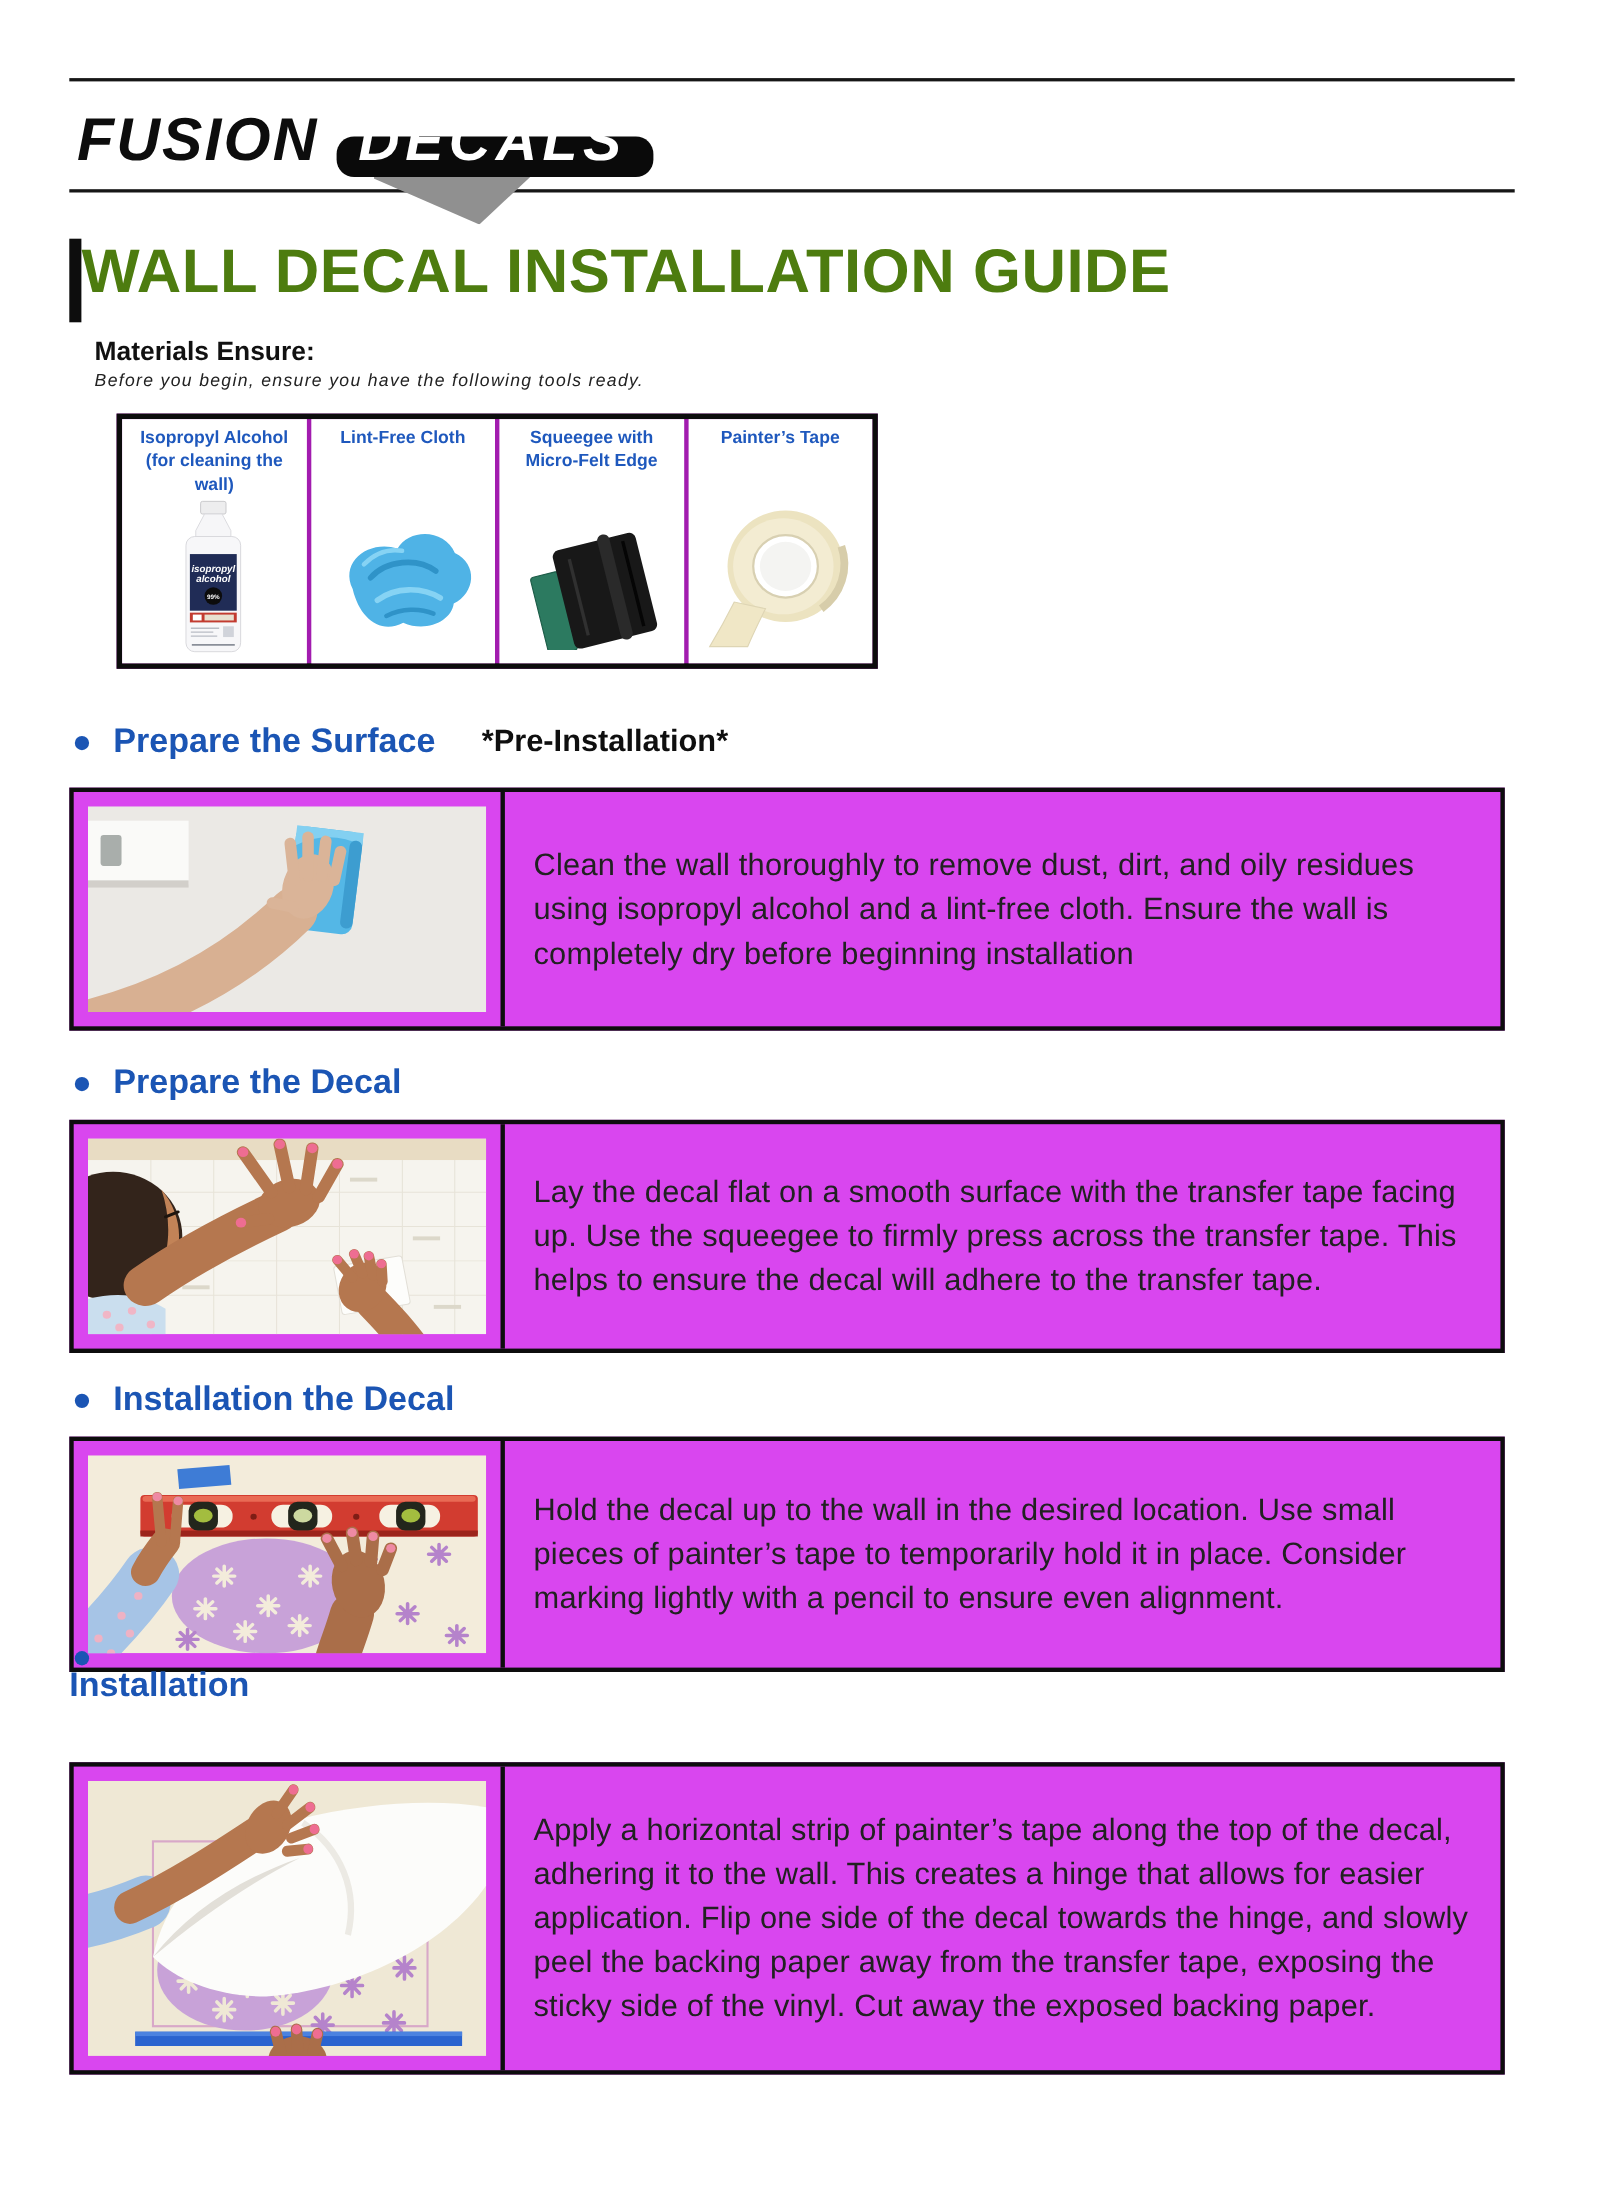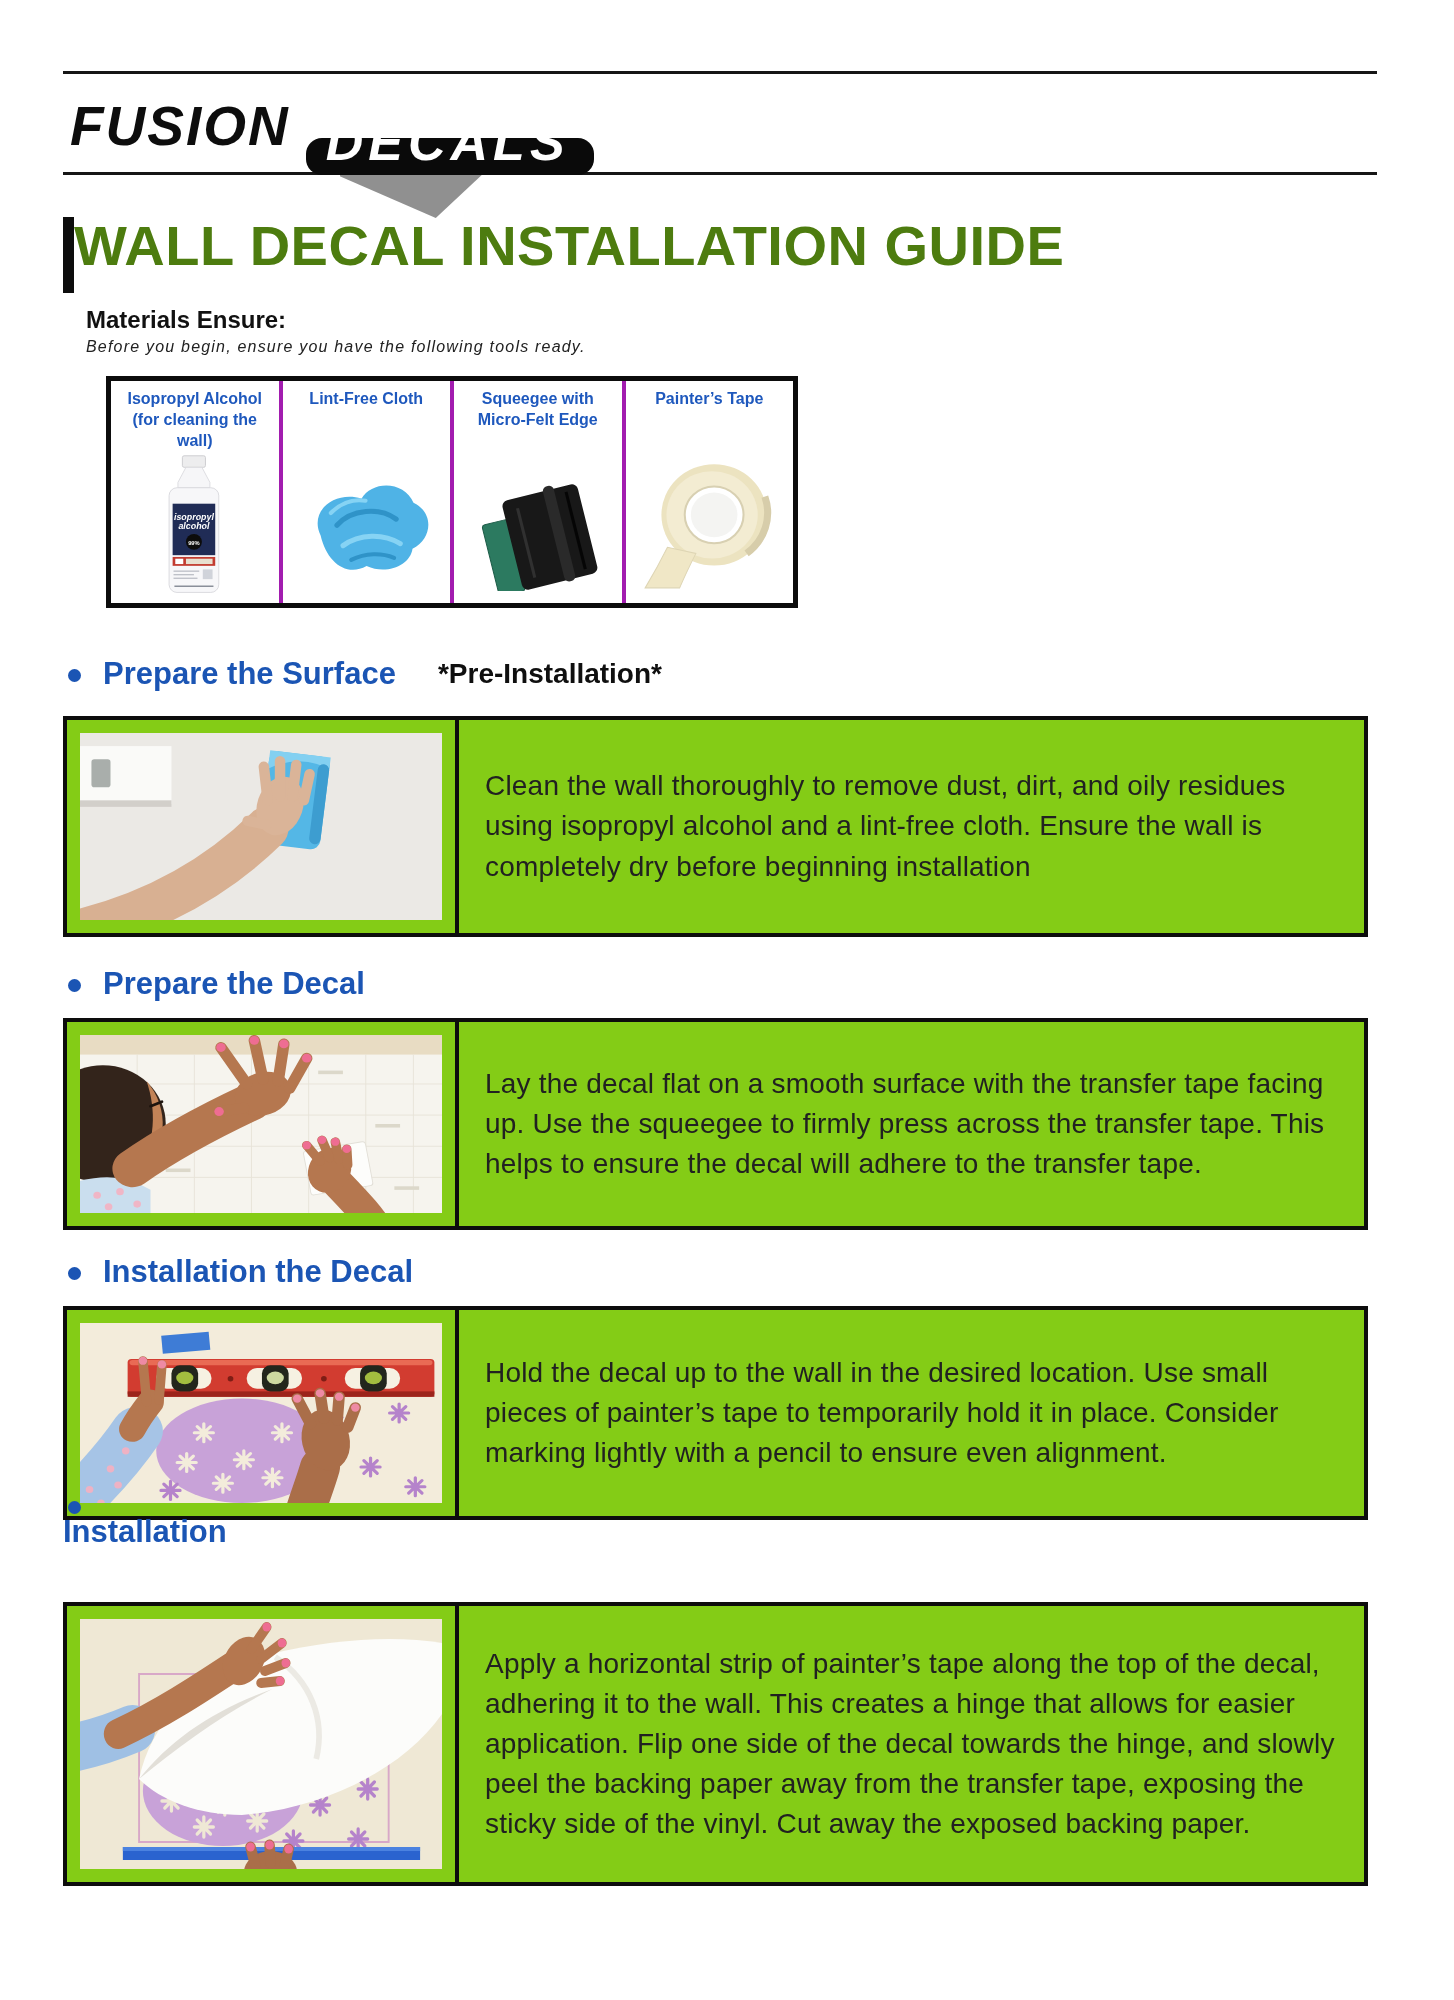--- a/index.html
+++ b/index.html
@@ -6,21 +6,21 @@
   body{
     width:1454px;height:2000px;background:#ffffff;position:relative;
     font-family:"Liberation Sans", sans-serif;color:#1f1f1f;overflow:hidden;
   }
   .abs{position:absolute;}
   
   .rule{left:63px;width:1314px;height:3px;background:#161616;}
   .rule-top{top:71px;}
   .rule-bottom{top:172px;}
   
-  .logo-row{left:70px;top:84px;display:flex;align-items:flex-end;}
+  .logo-row{left:70px;top:84px;display:flex;align-items:center;}
   .brand-first{
     font-size:55px;font-weight:900;font-style:italic;color:#0d0d0d;
     letter-spacing:2px;line-height:84px;
   }
   .badge-wrap{position:relative;margin-left:16px;margin-top:4px;}
   .badge{
     position:relative;z-index:2;background:#0a0a0a;border-radius:16px;
     padding:8px 24px 12px 20px;transform:rotate(2deg);
   }
   .badge-text{
@@ -50,21 +50,21 @@
     padding:2px 2px 0;min-height:62px;
   }
   .mat-artbox{flex:1;display:flex;align-items:center;justify-content:center;width:100%;}
   .mat-art{max-height:142px;max-width:96%;}
   
   .sec-head{left:63px;display:flex;align-items:flex-start;}
   .bullet-dot{width:13px;height:13px;border-radius:50%;background:#1b55b4;margin:13px 22px 0 5px;flex:0 0 auto;}
   .sec-title{font-size:31px;font-weight:800;color:#1b55b4;white-space:nowrap;}
   .sec-note{font-size:28px;font-weight:800;color:#0f0f0f;margin-left:42px;margin-top:2px;white-space:nowrap;}
   
-  .ibox{left:63px;width:1297px;border:4px solid #0d0d0d;background:#84cc16;display:flex;}
+  .ibox{left:63px;width:1297px;border:4px solid #0d0d0d;background:#d946ef;display:flex;}
   .photo-cell{
     width:392px;flex:0 0 392px;border-right:4px solid #0d0d0d;
     padding:13px;box-sizing:border-box;display:flex;align-items:center;justify-content:center;
   }
   .photo-cell svg{width:100%;height:100%;}
   .text-cell{
     flex:1;display:flex;align-items:center;padding:14px 26px 14px 26px;box-sizing:border-box;
   }
   .body-text{font-size:28px;line-height:1.43;color:#212121;letter-spacing:0.2px;}
 </style>

